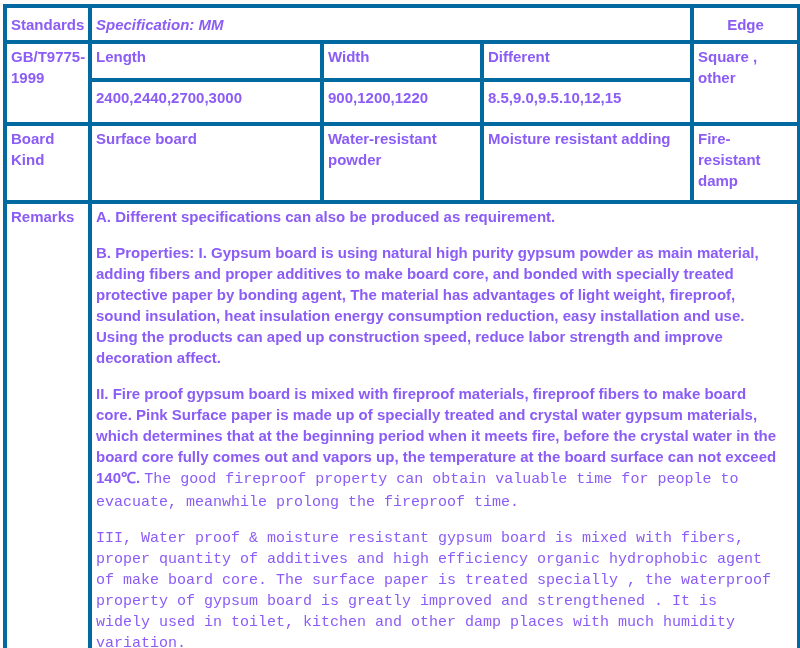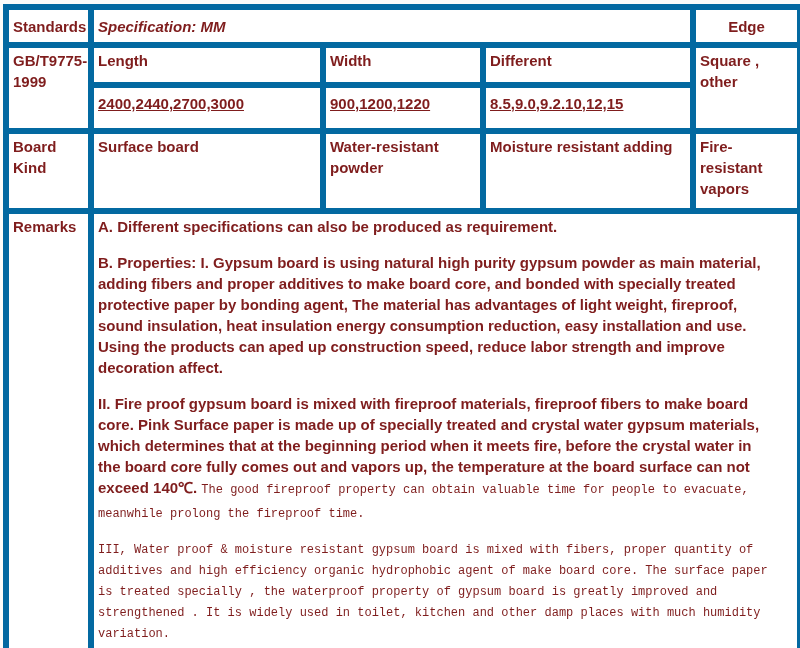--- a/index.html
+++ b/index.html
@@ -14,50 +14,50 @@
     font-family: "Liberation Sans", sans-serif;
   }
   table.spec-table {
     border-collapse: collapse;
     table-layout: fixed;
     width: 794px;
     margin: 4px 0 0 3px;
     background: #ffffff;
   }
   table.spec-table td {
-    border: 6px solid #0369a1;
+    border: 4px solid #0369a1;
     vertical-align: top;
     padding: 2px 4px;
-    color: #7f1d1d;
+    color: #8b5cf6;
     font-family: "Liberation Sans", sans-serif;
     font-weight: bold;
     font-size: 15px;
     line-height: 21px;
     overflow: hidden;
   }
   tr.row-header td { height: 28px; vertical-align: middle; }
   tr.row-dims td { height: 30px; }
-  tr.row-values td { height: 33px; padding-top: 5px; text-decoration: underline; }
+  tr.row-values td { height: 33px; padding-top: 5px; }
   tr.row-kinds td { height: 70px; }
   tr.row-remarks td { height: 500px; }
 
   td.cell-standards { text-align: center; }
   td.cell-spec { padding-left: 58px; font-style: italic; }
   td.cell-edge-header { text-align: center; margin-left: 8px; }
   td.cell-edge-value { vertical-align: middle; }
   td.cell-code { padding-top: 4px; }
   td.cell-remarks-content { padding: 4px 6px 4px 4px; }
 
   .cell-remarks-content p {
     margin: 0 16px 15px 0;
   }
   .mono {
     font-family: "Liberation Mono", "DejaVu Sans Mono", monospace;
     font-weight: normal;
-    font-size: 12px;
+    font-size: 15px;
     line-height: 21px;
   }
 </style>
 </head>
 <body>
 
 <table class="spec-table">
   <colgroup>
     <col style="width:85px">
     <col style="width:232px">
@@ -77,29 +77,29 @@
     <td class="cell-code" rowspan="2">GB/T9775-1999</td>
     <td>Length</td>
     <td>Width</td>
     <td>Different</td>
     <td class="cell-edge-value" rowspan="2">Square , other</td>
   </tr>
 
   <tr class="row-values">
     <td>2400,2440,2700,3000</td>
     <td>900,1200,1220</td>
-    <td>8.5,9.0,9.2.10,12,15</td>
+    <td>8.5,9.0,9.5.10,12,15</td>
   </tr>
 
   <tr class="row-kinds">
     <td>Board Kind</td>
     <td>Surface board</td>
     <td>Water-resistant powder</td>
     <td>Moisture resistant adding</td>
-    <td>Fire-resistant vapors</td>
+    <td>Fire-resistant damp</td>
   </tr>
 
   <tr class="row-remarks">
     <td>Remarks</td>
     <td class="cell-remarks-content" colspan="4">
       <p>A. Different specifications can also be produced as requirement.</p>
       <p>B. Properties: I. Gypsum board is using natural high purity gypsum powder as main material, adding fibers and proper additives to make board core, and bonded with specially treated protective paper by bonding agent, The material has advantages of light weight, fireproof, sound insulation, heat insulation energy consumption reduction, easy installation and use. Using the products can aped up construction speed, reduce labor strength and improve decoration affect.</p>
       <p><span>II. Fire proof gypsum board is mixed with fireproof materials, fireproof fibers to make board core. Pink Surface paper is made up of specially treated and crystal water gypsum materials, which determines that at the beginning period when it meets fire, before the crystal water in the board core fully comes out and vapors up, the temperature at the board surface can not exceed 140℃. </span><span class="mono">The good fireproof property can obtain valuable time for people to evacuate, meanwhile prolong the fireproof time.</span></p>
       <p class="mono">III, Water proof &amp; moisture resistant gypsum board is mixed with fibers, proper quantity of additives and high efficiency organic hydrophobic agent of make board core. The surface paper is treated specially , the waterproof property of gypsum board is greatly improved and strengthened . It is widely used in toilet, kitchen and other damp places with much humidity variation.</p>
       <p>More information please visit website .</p>

